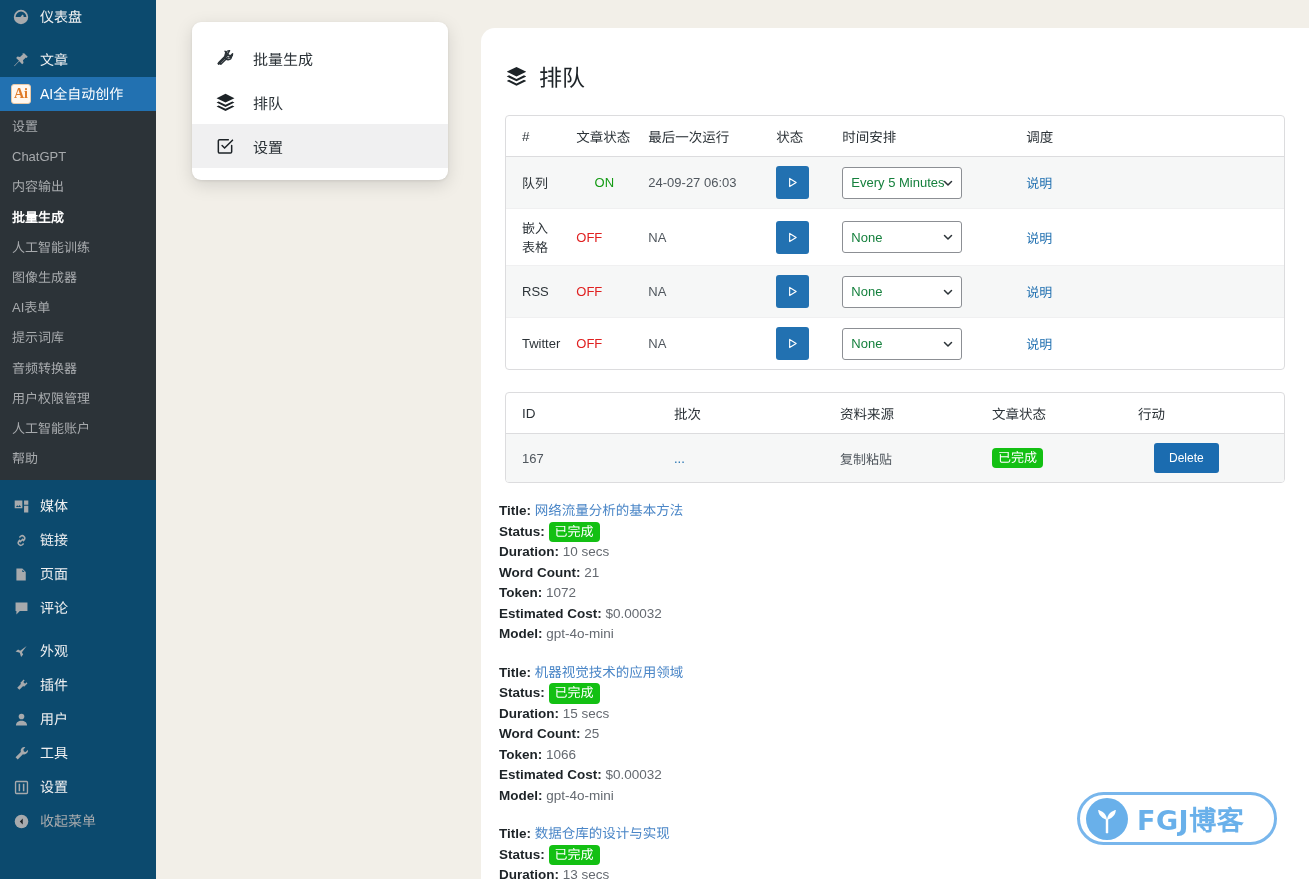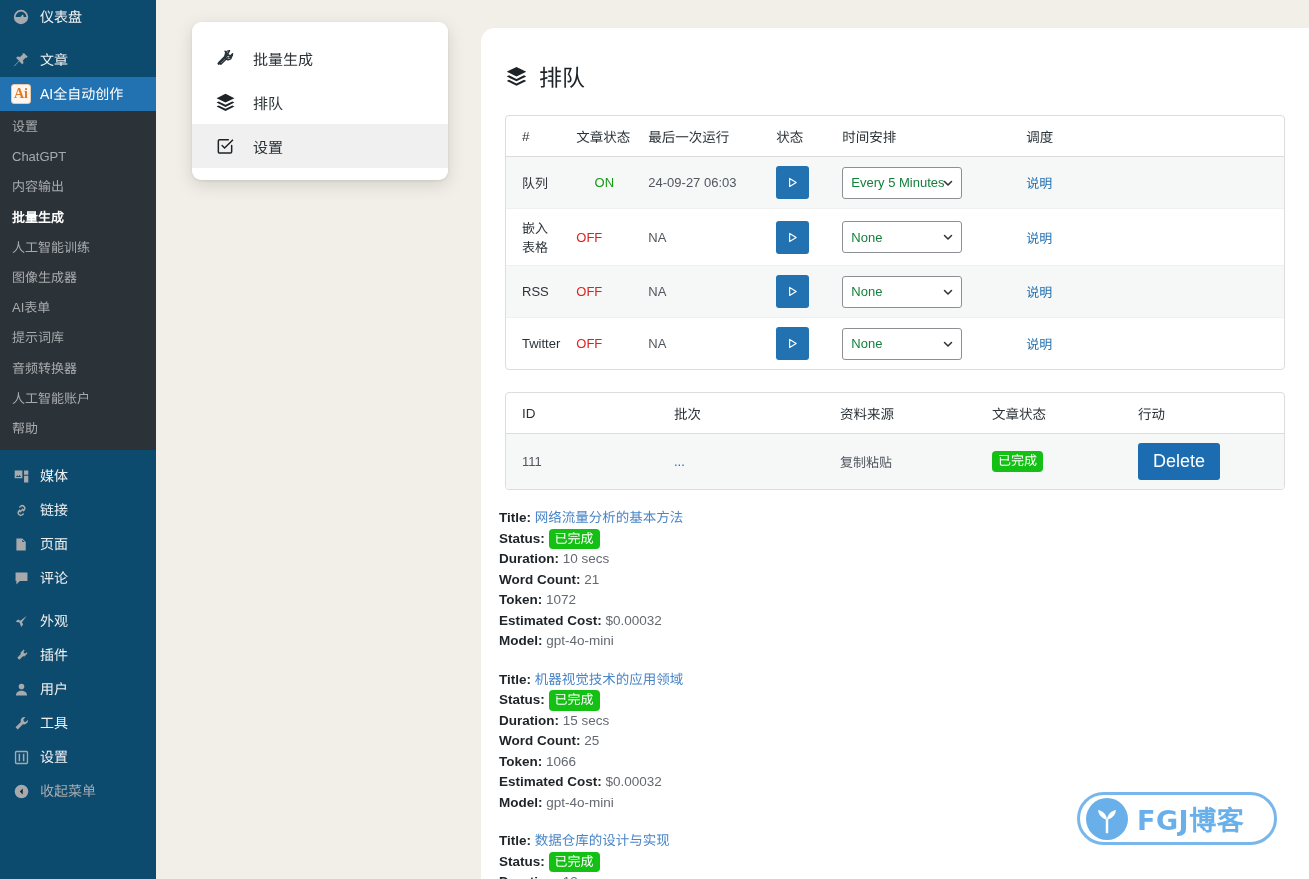--- a/index.html
+++ b/index.html
@@ -139,21 +139,21 @@
     display: inline-block;
     background: #13c013; color: #fff;
     border-radius: 4px;
     padding: 1px 6px 2px 6px;
     font-size: 13px; line-height: 1.35;
     font-family: "DejaVu Sans", sans-serif;
   }
   .del-btn {
     background: #1b6cb0; color: #fff; border: none;
     border-radius: 3px; padding: 8px 15px;
-    font-size: 18px; cursor: pointer; font-family: inherit;
+    font-size: 12px; cursor: pointer; font-family: inherit; margin-left: 16px;
   }
 
   
   #detail-log {
     margin: 18px 0 0 18px;
     font-size: 13.5px; color: #50575e;
     line-height: 1.52;
   }
   .log-block { margin-bottom: 18px; }
   .log-line { white-space: nowrap; }
@@ -213,20 +213,21 @@
   <div class="submenu">
     <div class="submenu-item">设置</div>
     <div class="submenu-item">ChatGPT</div>
     <div class="submenu-item">内容输出</div>
     <div class="submenu-item cur">批量生成</div>
     <div class="submenu-item">人工智能训练</div>
     <div class="submenu-item">图像生成器</div>
     <div class="submenu-item">AI表单</div>
     <div class="submenu-item">提示词库</div>
     <div class="submenu-item">音频转换器</div>
+    <div class="submenu-item">用户权限管理</div>
     <div class="submenu-item">人工智能账户</div>
     <div class="submenu-item">帮助</div>
   </div>
 
   <div class="menu-sep-gap"></div>
 
   <div class="menu-top">
     <span class="mi">
       <svg width="17" height="17" viewBox="0 0 20 20" fill="#a7aaad">
         <path d="M2 3h9v9H2V3zm1.5 7.5h6L7.8 8.2 6.4 9.9 5 8.6l-1.5 1.9zM13 3h5v5h-5V3zm0 6h5v8h-5V9z"></path>
@@ -511,21 +512,21 @@
         <tr>
           <th style="width:160px;padding-left:16px">ID</th>
           <th style="width:166px">批次</th>
           <th style="width:152px">资料来源</th>
           <th style="width:146px">文章状态</th>
           <th>行动</th>
         </tr>
       </thead>
       <tbody>
         <tr class="odd">
-          <td style="padding-left:16px">111</td>
+          <td style="padding-left:16px">167</td>
           <td>
             <a class="lnk">...</a>
           </td>
           <td>复制粘贴</td>
           <td>
             <span class="badge-done">已完成</span>
           </td>
           <td>
             <button class="del-btn">Delete</button>
           </td>

